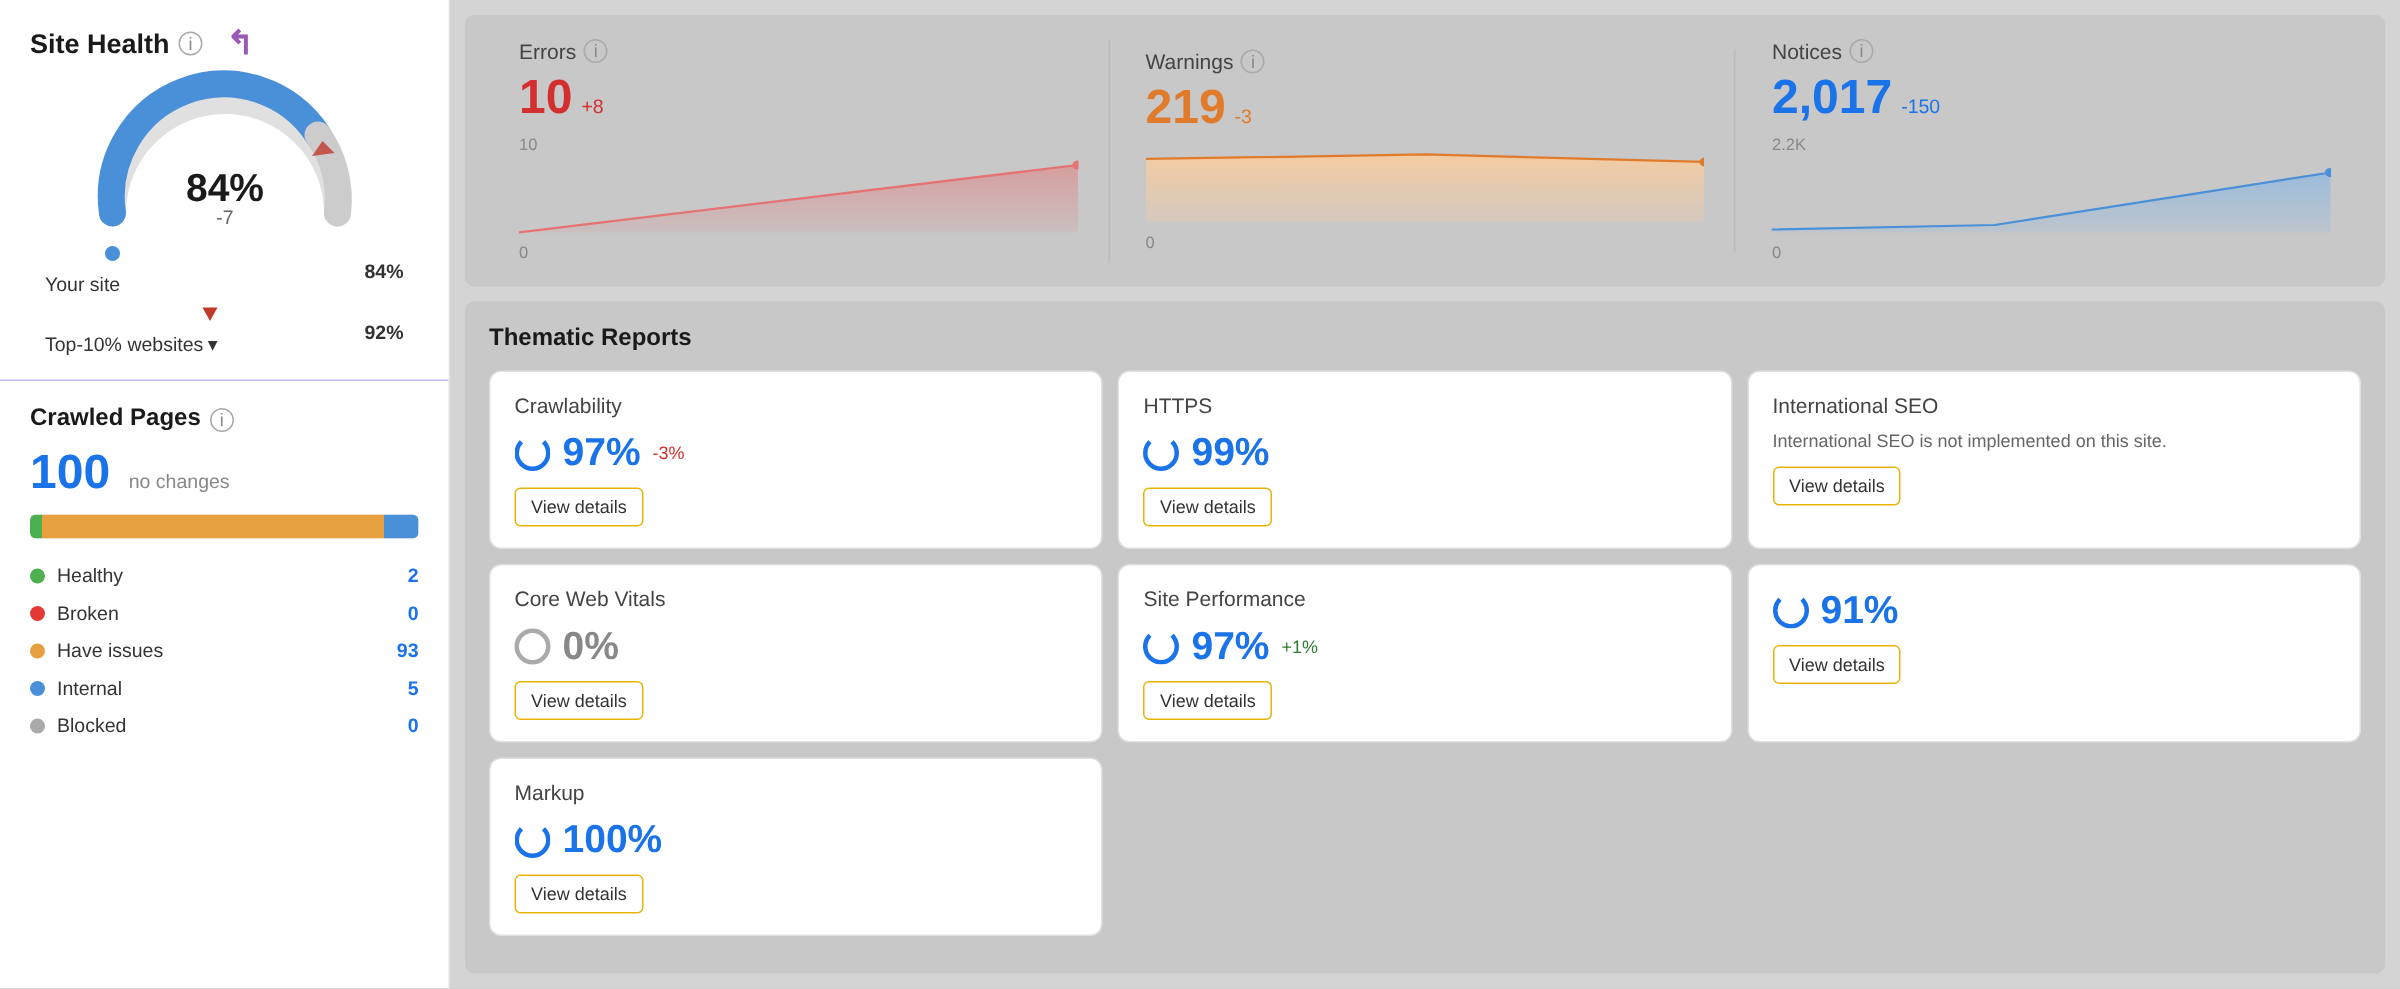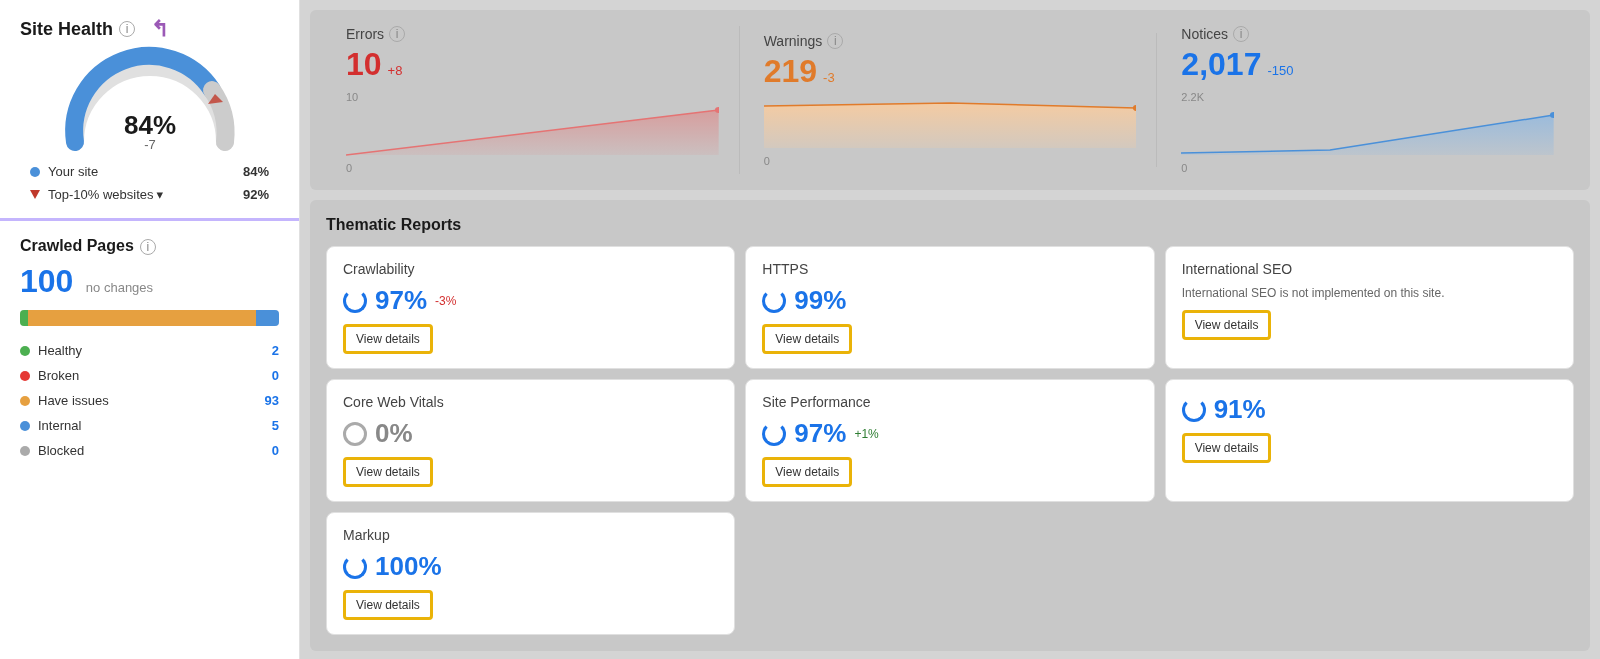--- a/index.html
+++ b/index.html
@@ -18,21 +18,21 @@
       min-width: 300px;
       background: #fff;
       display: flex;
       flex-direction: column;
       border-right: 1px solid #e0e0e0;
     }
 
     .site-health-section {
       background: #fff;
       padding: 16px 20px 12px;
-      border-bottom: 3px solid #c4b5fd;
+      border-bottom: 1px solid #c4b5fd;
     }
 
     .site-health-header {
       display: flex;
       align-items: center;
       gap: 6px;
       margin-bottom: 10px;
     }
 
     .site-health-title {
@@ -80,22 +80,23 @@
       display: flex;
       align-items: center;
       justify-content: space-between;
       padding: 4px 10px;
       font-size: 13px;
       color: #333;
     }
 
     .legend-left {
       display: flex;
-      align-items: center;
+      align-items: flex-end;
       gap: 8px;
+      flex-direction: column;
     }
 
     .legend-dot {
       width: 10px;
       height: 10px;
       border-radius: 50%;
       flex-shrink: 0;
     }
 
     .legend-triangle {
@@ -368,21 +369,21 @@
     }
 
     .card-note {
       font-size: 12px;
       color: #666;
       line-height: 1.4;
     }
 
     .view-details-btn {
       background: #fff;
-      border: 3px solid #eab308;
+      border: 1px solid #eab308;
       border-radius: 4px;
       padding: 5px 10px;
       font-size: 12px;
       color: #333;
       cursor: pointer;
       align-self: flex-start;
     }
 
     
     .sparkline-container {

